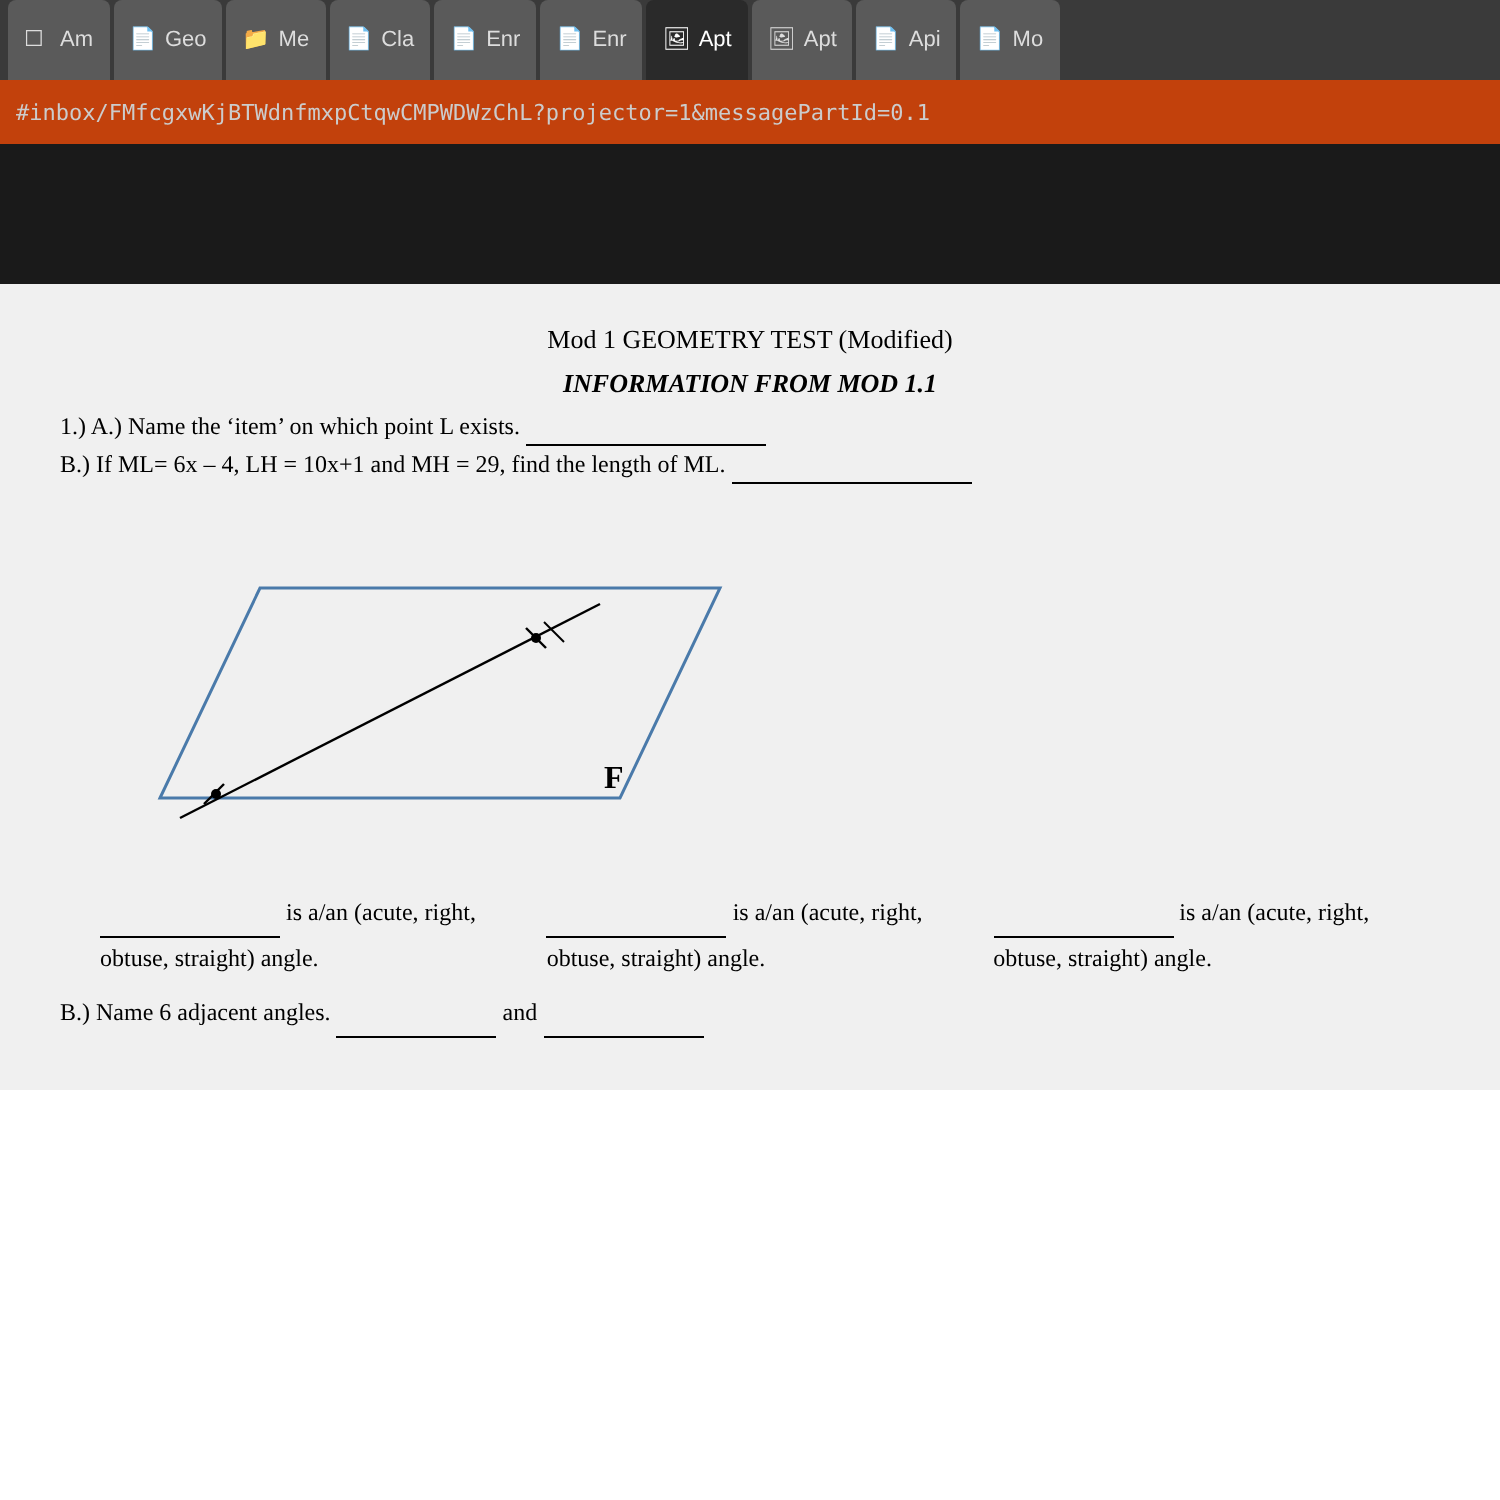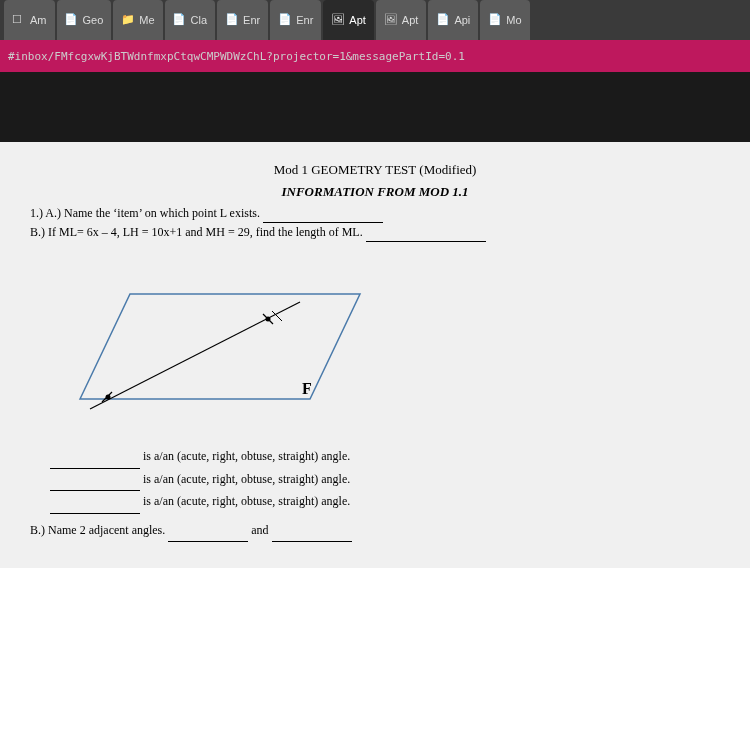--- a/index.html
+++ b/index.html
@@ -40,21 +40,21 @@
       height: 14px;
       flex-shrink: 0;
     }
     .browser-tab.active-tab {
       background: #2a2a2a;
       color: #fff;
     }
 
     
     .address-bar {
-      background: #be185d;
+      background: #c2410c;
       padding: 16px 8px;
       color: #ccc;
       font-size: 11px;
       font-family: monospace;
       height: 26px;
       display: flex;
       align-items: center;
     }
 
     
@@ -129,21 +129,21 @@
 
     .question2-text {
       font-size: 12px;
       color: #000;
       line-height: 1.8;
       font-family: Times New Roman, serif;
     }
 
     .angle-lines {
       display: flex;
-      flex-direction: column;
+      flex-direction: row;
       margin-left: 20px;
     }
     .angle-line {
       font-size: 12px;
       font-family: Times New Roman, serif;
       line-height: 1.8;
     }
     .angle-line .underline {
       border-bottom: 1px solid #000;
       display: inline-block;
@@ -267,20 +267,20 @@
       <div class="angle-line">
         <span class="underline">&nbsp;</span>
         <span> is a/an (acute, right, obtuse, straight) angle.</span>
       </div>
       <div class="angle-line">
         <span class="underline">&nbsp;</span>
         <span> is a/an (acute, right, obtuse, straight) angle.</span>
       </div>
     </div>
     <div class="bottom-question">
-      <span>B.)  Name 2 adjacent angles.</span>
+      <span>B.)  Name 6 adjacent angles.</span>
       <span class="underline">&nbsp;</span>
       <span>and</span>
       <span class="underline">&nbsp;</span>
     </div>
   </div>
 
 </div>
 
 </body></html>

